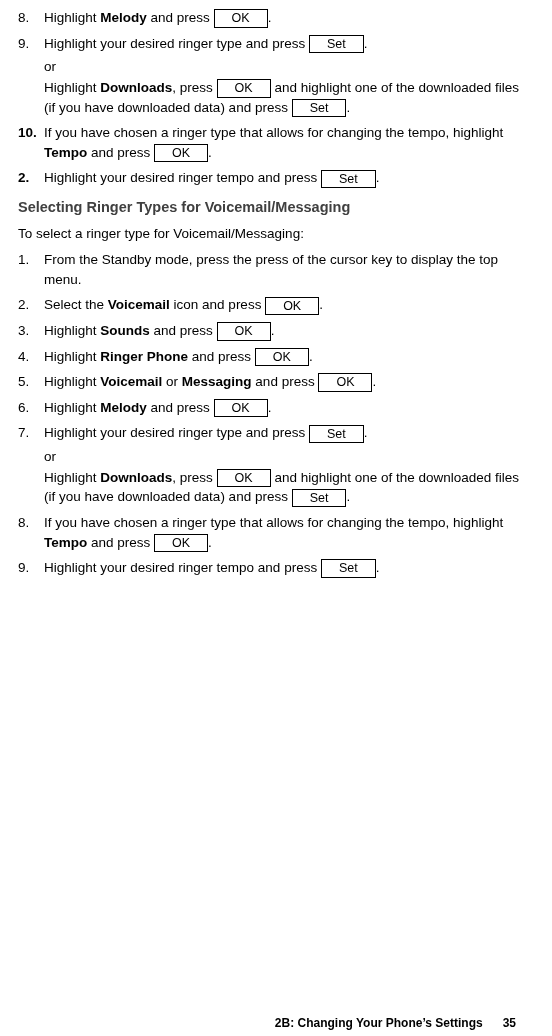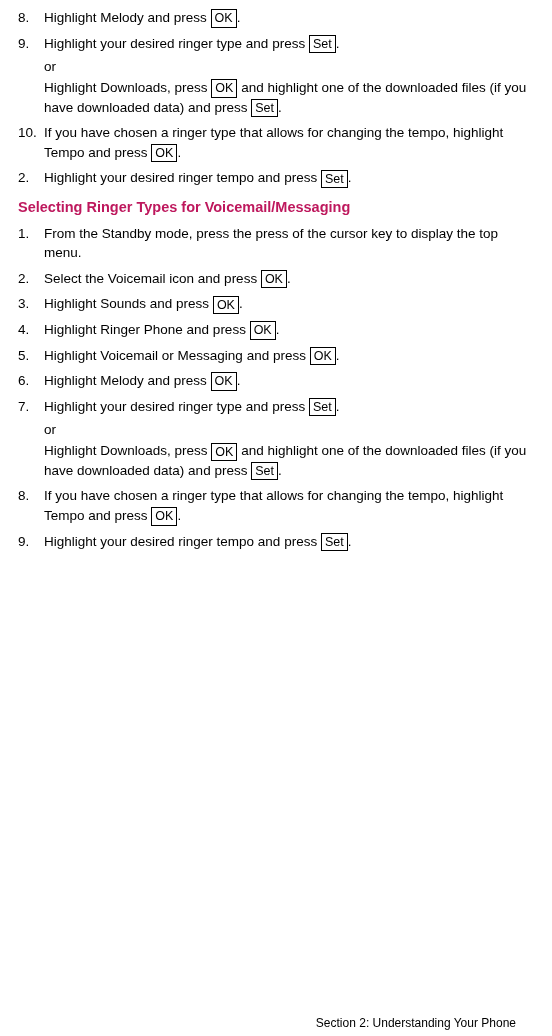--- a/index.html
+++ b/index.html
@@ -34,31 +34,31 @@
     .indent-block {
       margin-left: 26px;
       margin-bottom: 6px;
       line-height: 1.45;
     }
     .or-line {
       margin-left: 26px;
       margin-bottom: 4px;
       font-style: normal;
     }
-    b { font-weight: normal; }
+    b { font-weight: bold; }
     .kbd {
       display: inline-block;
       border: 1px solid #000;
-      padding: 0px 3px;
+      padding: 0px 17px;
       font-size: 12.5px;
       line-height: 1.3;
       vertical-align: middle;
     }
     .section-heading {
-      color: #be185d;
+      color: #404040;
       font-weight: bold;
       font-size: 14.5px;
       margin: 10px 0 7px 0;
       line-height: 1.3;
     }
     .intro-text {
       margin-bottom: 7px;
       line-height: 1.45;
     }
     .footer {
@@ -102,20 +102,21 @@
       <span class="num num-bold"><b>10.</b></span>
       <span class="text-block">If you have chosen a ringer type that allows for changing the tempo, highlight <b>Tempo</b> and press <span class="kbd">OK</span>.</span>
     </div>
     <div class="numbered-item">
       <span class="num num-bold"><b>2.</b></span>
       <span class="text-block">Highlight your desired ringer tempo and press <span class="kbd">Set</span>.</span>
     </div>
 
     <div class="section-heading">Selecting Ringer Types for Voicemail/Messaging</div>
 
+    <div class="intro-text">To select a ringer type for Voicemail/Messaging:</div>
 
     <div class="numbered-item">
       <span class="num">1.</span>
       <span class="text-block">From the Standby mode, press the press of the cursor key to display the top menu.</span>
     </div>
     <div class="numbered-item">
       <span class="num">2.</span>
       <span class="text-block">Select the <b>Voicemail</b> icon and press <span class="kbd">OK</span>.</span>
     </div>
     <div class="numbered-item">
@@ -150,15 +151,15 @@
       <span class="text-block">If you have chosen a ringer type that allows for changing the tempo, highlight <b>Tempo</b> and press <span class="kbd">OK</span>.</span>
     </div>
     <div class="numbered-item">
       <span class="num">9.</span>
       <span class="text-block">Highlight your desired ringer tempo and press <span class="kbd">Set</span>.</span>
     </div>
 
   </div>
 
   <div class="footer">
-    <div class="footer-line1">Section 2: Understanding Your Phone</div>
+    <div class="footer-line2">2B: Changing Your Phone’s Settings &nbsp;&nbsp;&nbsp;&nbsp; 35</div>
   </div>
 </div>
 
 </body></html>

